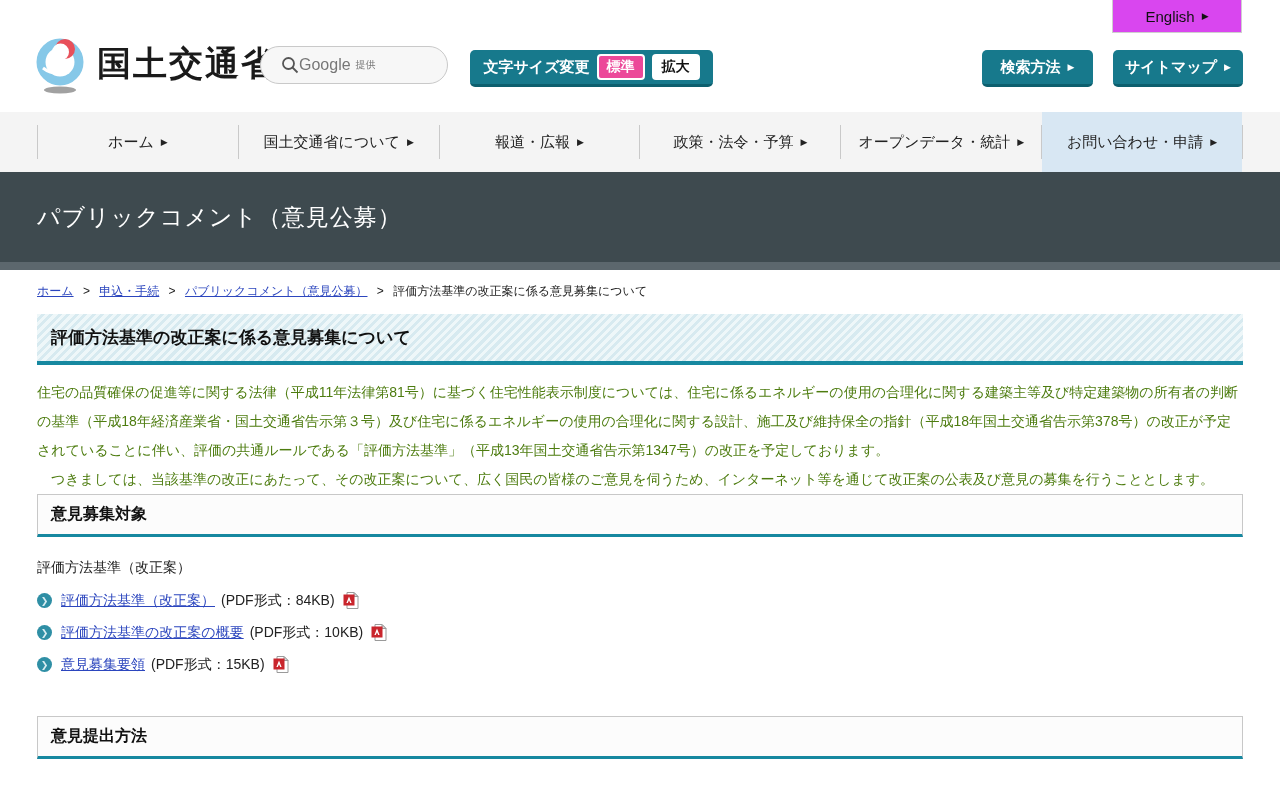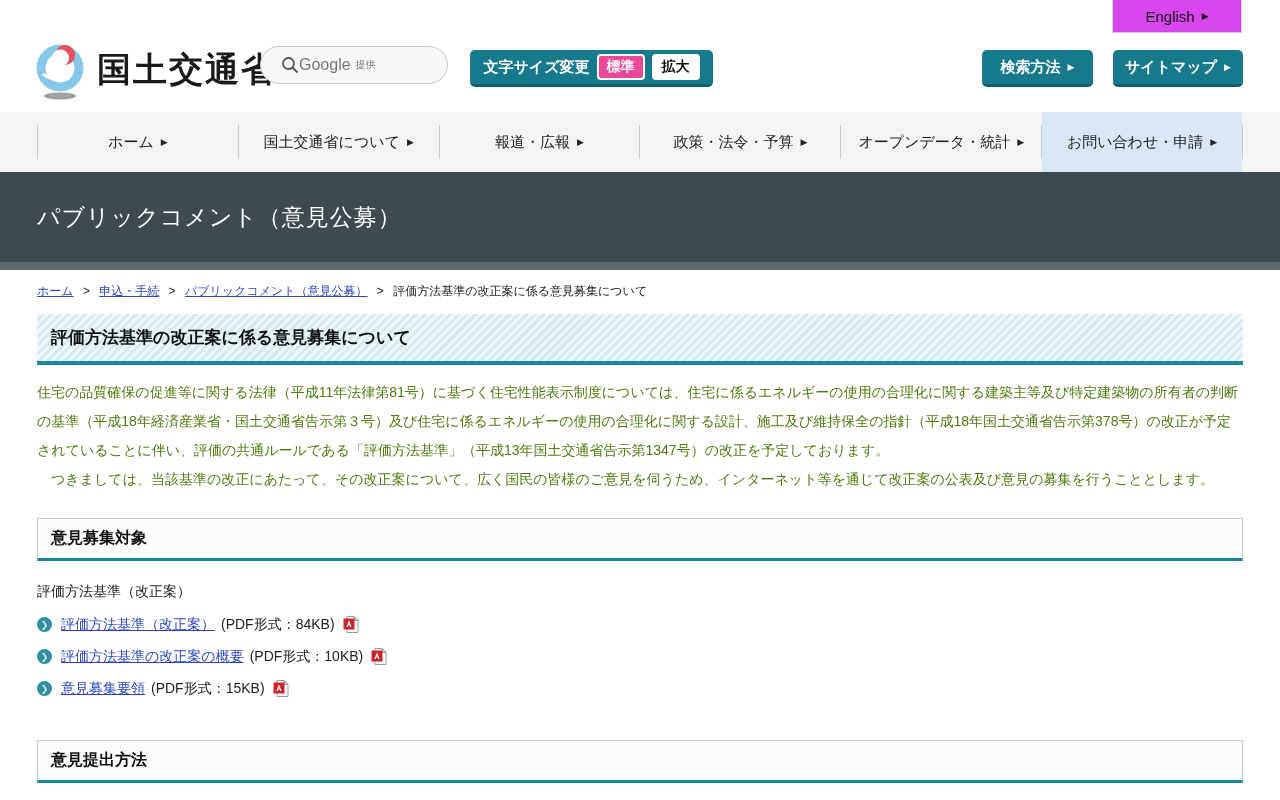--- a/index.html
+++ b/index.html
@@ -12,21 +12,21 @@
     --nav-bg:#f4f4f4;
     --nav-hl:#d8e7f3;
   }
   *{margin:0;padding:0;box-sizing:border-box;}
   html,body{width:1280px;height:800px;overflow:hidden;background:#fff;
     font-family:"Liberation Sans","DejaVu Sans",sans-serif;color:#222;}
   .page{position:relative;width:1280px;height:800px;}
 
   
   header{position:relative;height:112px;background:#fff;}
-  .logo{position:absolute;left:33px;top:38px;display:flex;align-items:center;cursor:pointer;}
+  .logo{position:absolute;left:33px;top:32px;display:flex;align-items:center;cursor:pointer;}
   .logo-text{font-size:34px;font-weight:bold;color:#1a1a1a;letter-spacing:2px;margin-left:6px;}
   .searchbox{position:absolute;left:260px;top:46px;width:188px;height:38px;border:1px solid #c9c9c9;
     border-radius:22px;background:#f7f7f7;display:flex;align-items:center;padding:0 16px;cursor:text;}
   .searchbox .g{color:#777;font-size:16px;margin-left:22px;}
   .searchbox .gs{color:#777;font-size:10px;margin-left:5px;}
   .english{position:absolute;right:38px;top:0;width:130px;height:33px;background:#d946ef;
     border:1px solid #cfcfcf;border-top:none;display:flex;align-items:center;justify-content:center;
     font-size:15px;color:#111;cursor:pointer;}
   .arr{font-size:9px;margin-left:7px;}
   .arr-dark{font-size:9px;margin-left:7px;color:#111;}
@@ -56,21 +56,21 @@
 
   
   .content{margin:0 37px;}
   .breadcrumb{margin-top:13px;font-size:12px;color:#222;}
   .breadcrumb a{color:var(--link);text-decoration:underline;cursor:pointer;}
   .breadcrumb .sep{margin:0 6px;}
   .h1box{margin-top:14px;padding:12px 14px;font-size:17px;font-weight:bold;color:#111;
     background:repeating-linear-gradient(135deg,#eef7f9 0 3px,#d7eaf0 3px 6px);
     border-bottom:4px solid var(--teal-line);}
   .intro{margin-top:13px;font-size:14px;line-height:29px;color:#4d7c0f;}
-  .secbox{margin-top:24px;background:#fcfcfc;border:1px solid #c8c8c8;
+  .secbox{background:#fcfcfc;border:1px solid #c8c8c8;
     border-bottom:3px solid var(--teal-line);padding:9px 13px;font-size:16px;font-weight:bold;color:#111;}
   .lead{margin-top:22px;font-size:14px;color:#222;}
   .pdflist{margin-top:14px;list-style:none;}
   .pdflist li{display:flex;align-items:center;margin-top:13px;}
   .bullet{width:15px;height:15px;border-radius:50%;background:#2f8fa5;color:#d9edf2;
     font-size:9px;display:flex;align-items:center;justify-content:center;flex:none;margin-right:9px;}
   .pdflist a{color:var(--link);text-decoration:underline;font-size:14px;cursor:pointer;}
   .fsize{font-size:14px;color:#222;margin-left:6px;}
   .pdficon{margin-left:8px;display:inline-block;}
   .secbox.second{margin-top:42px;}

